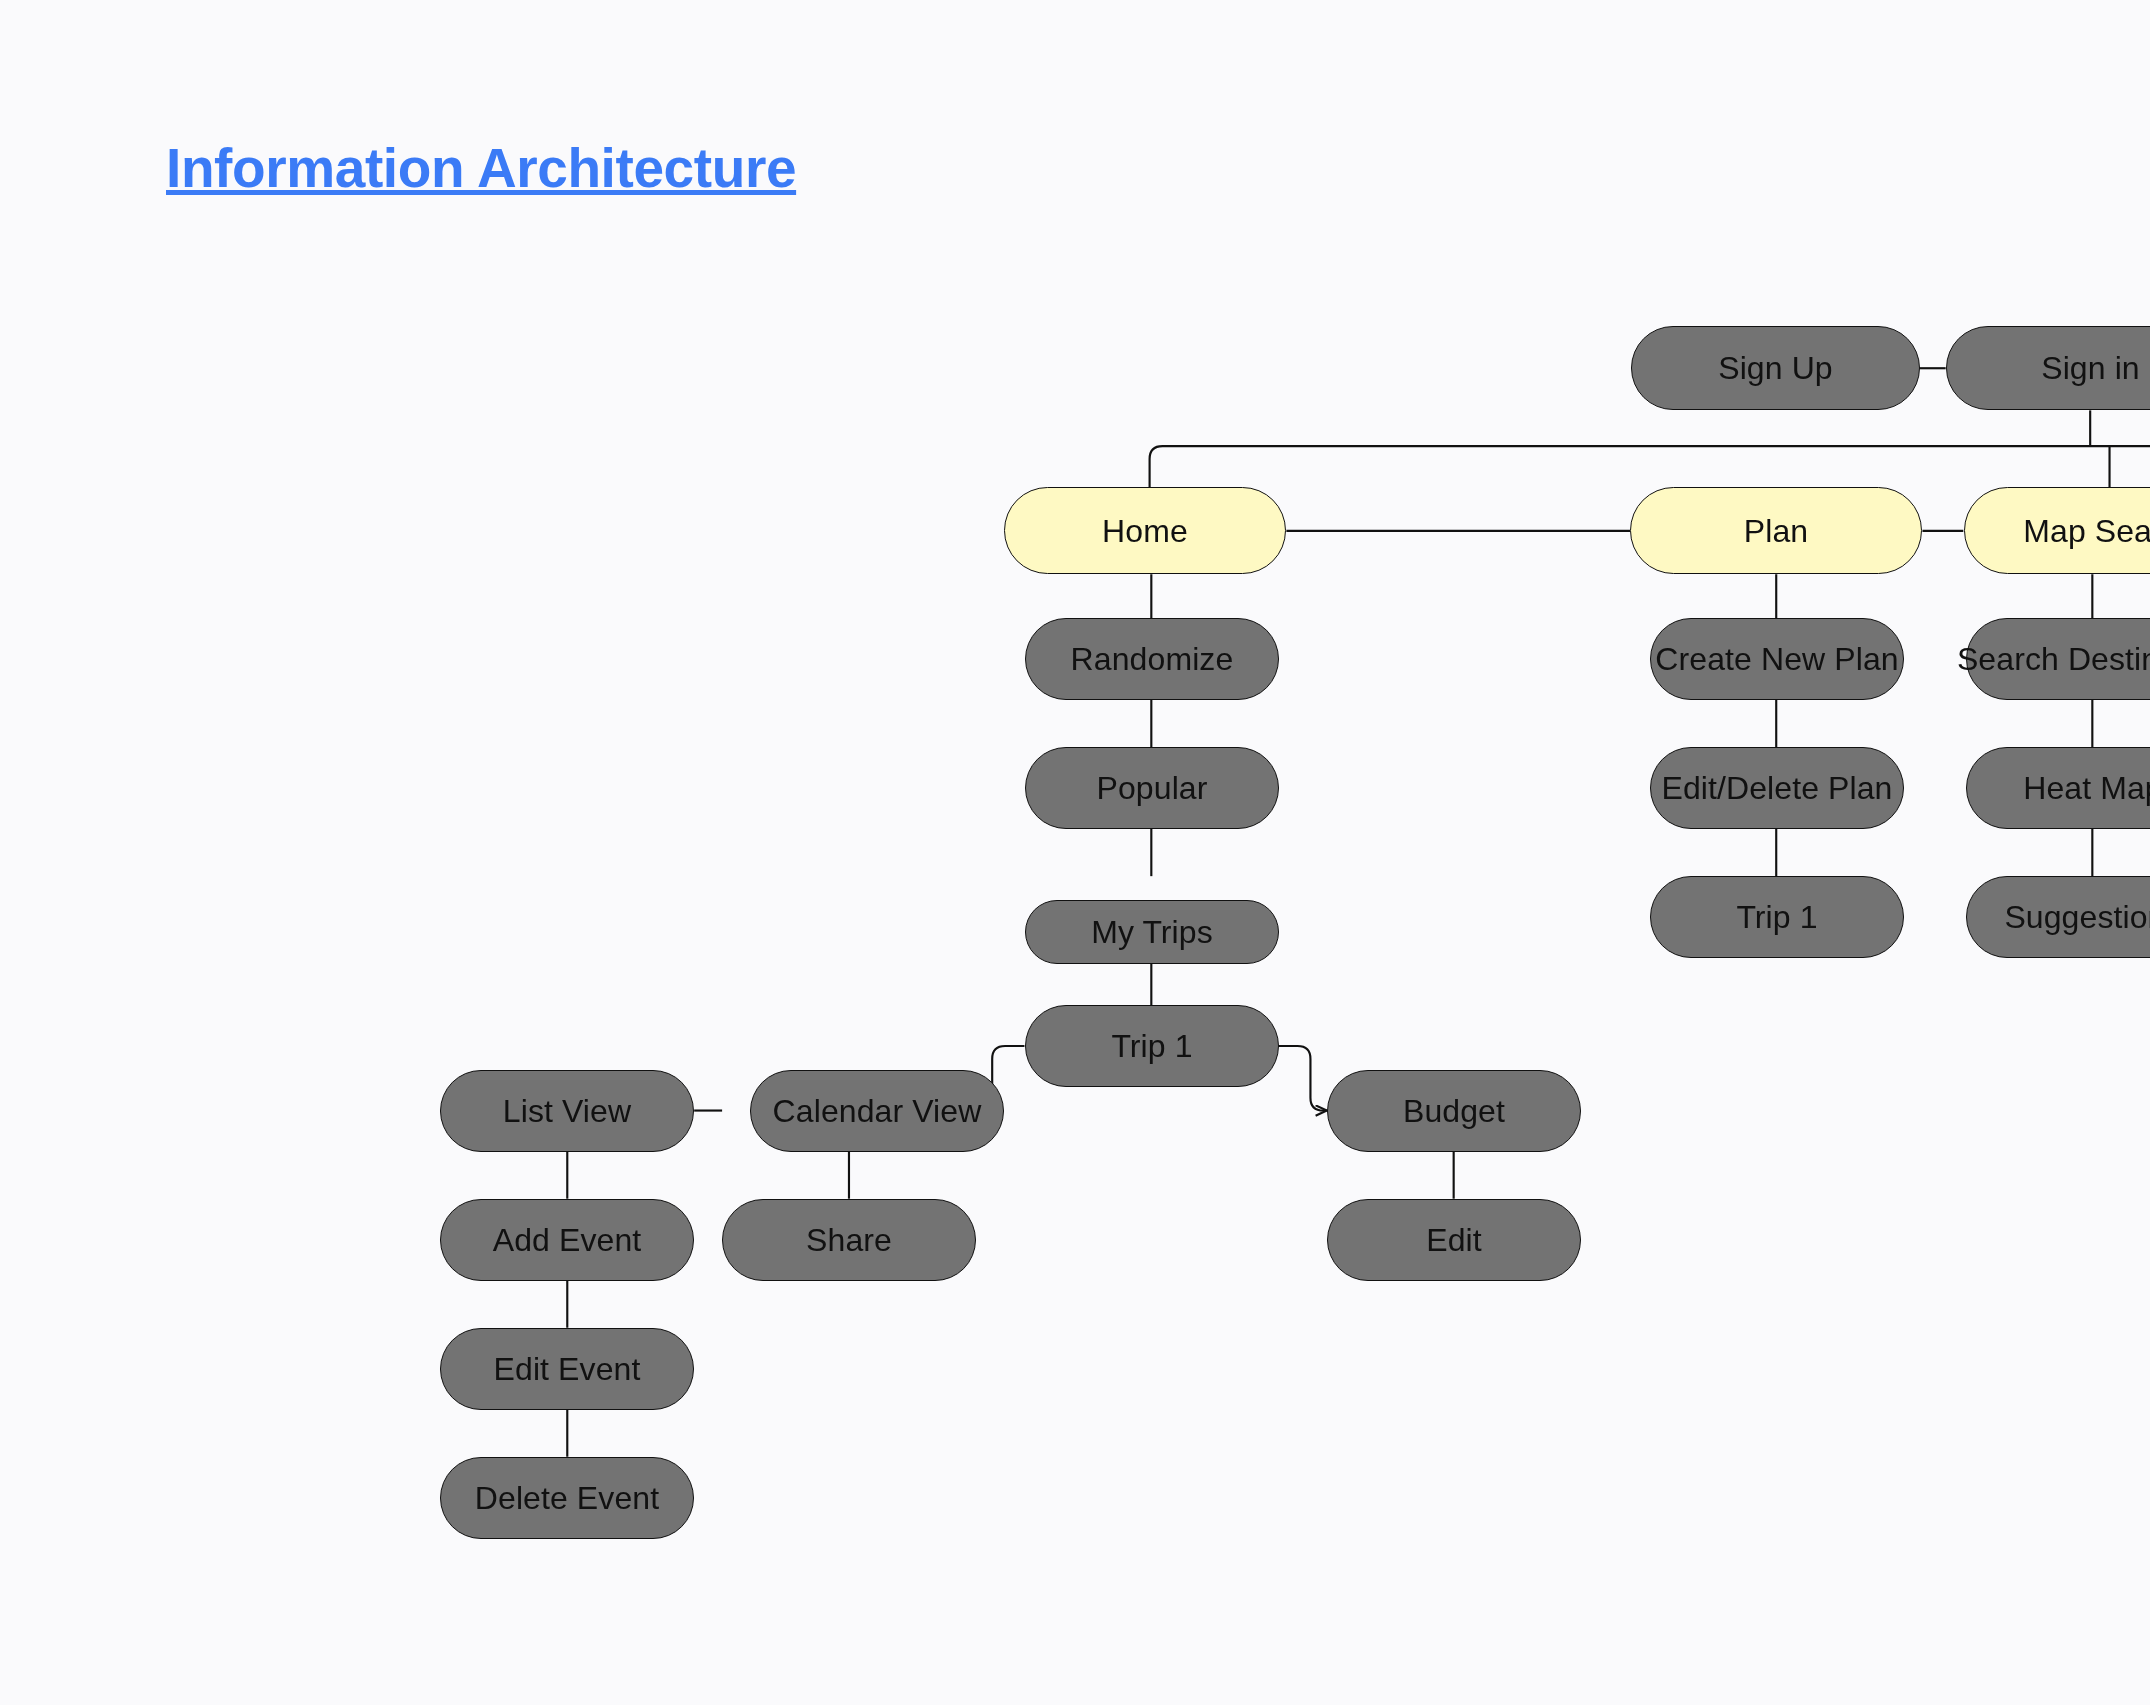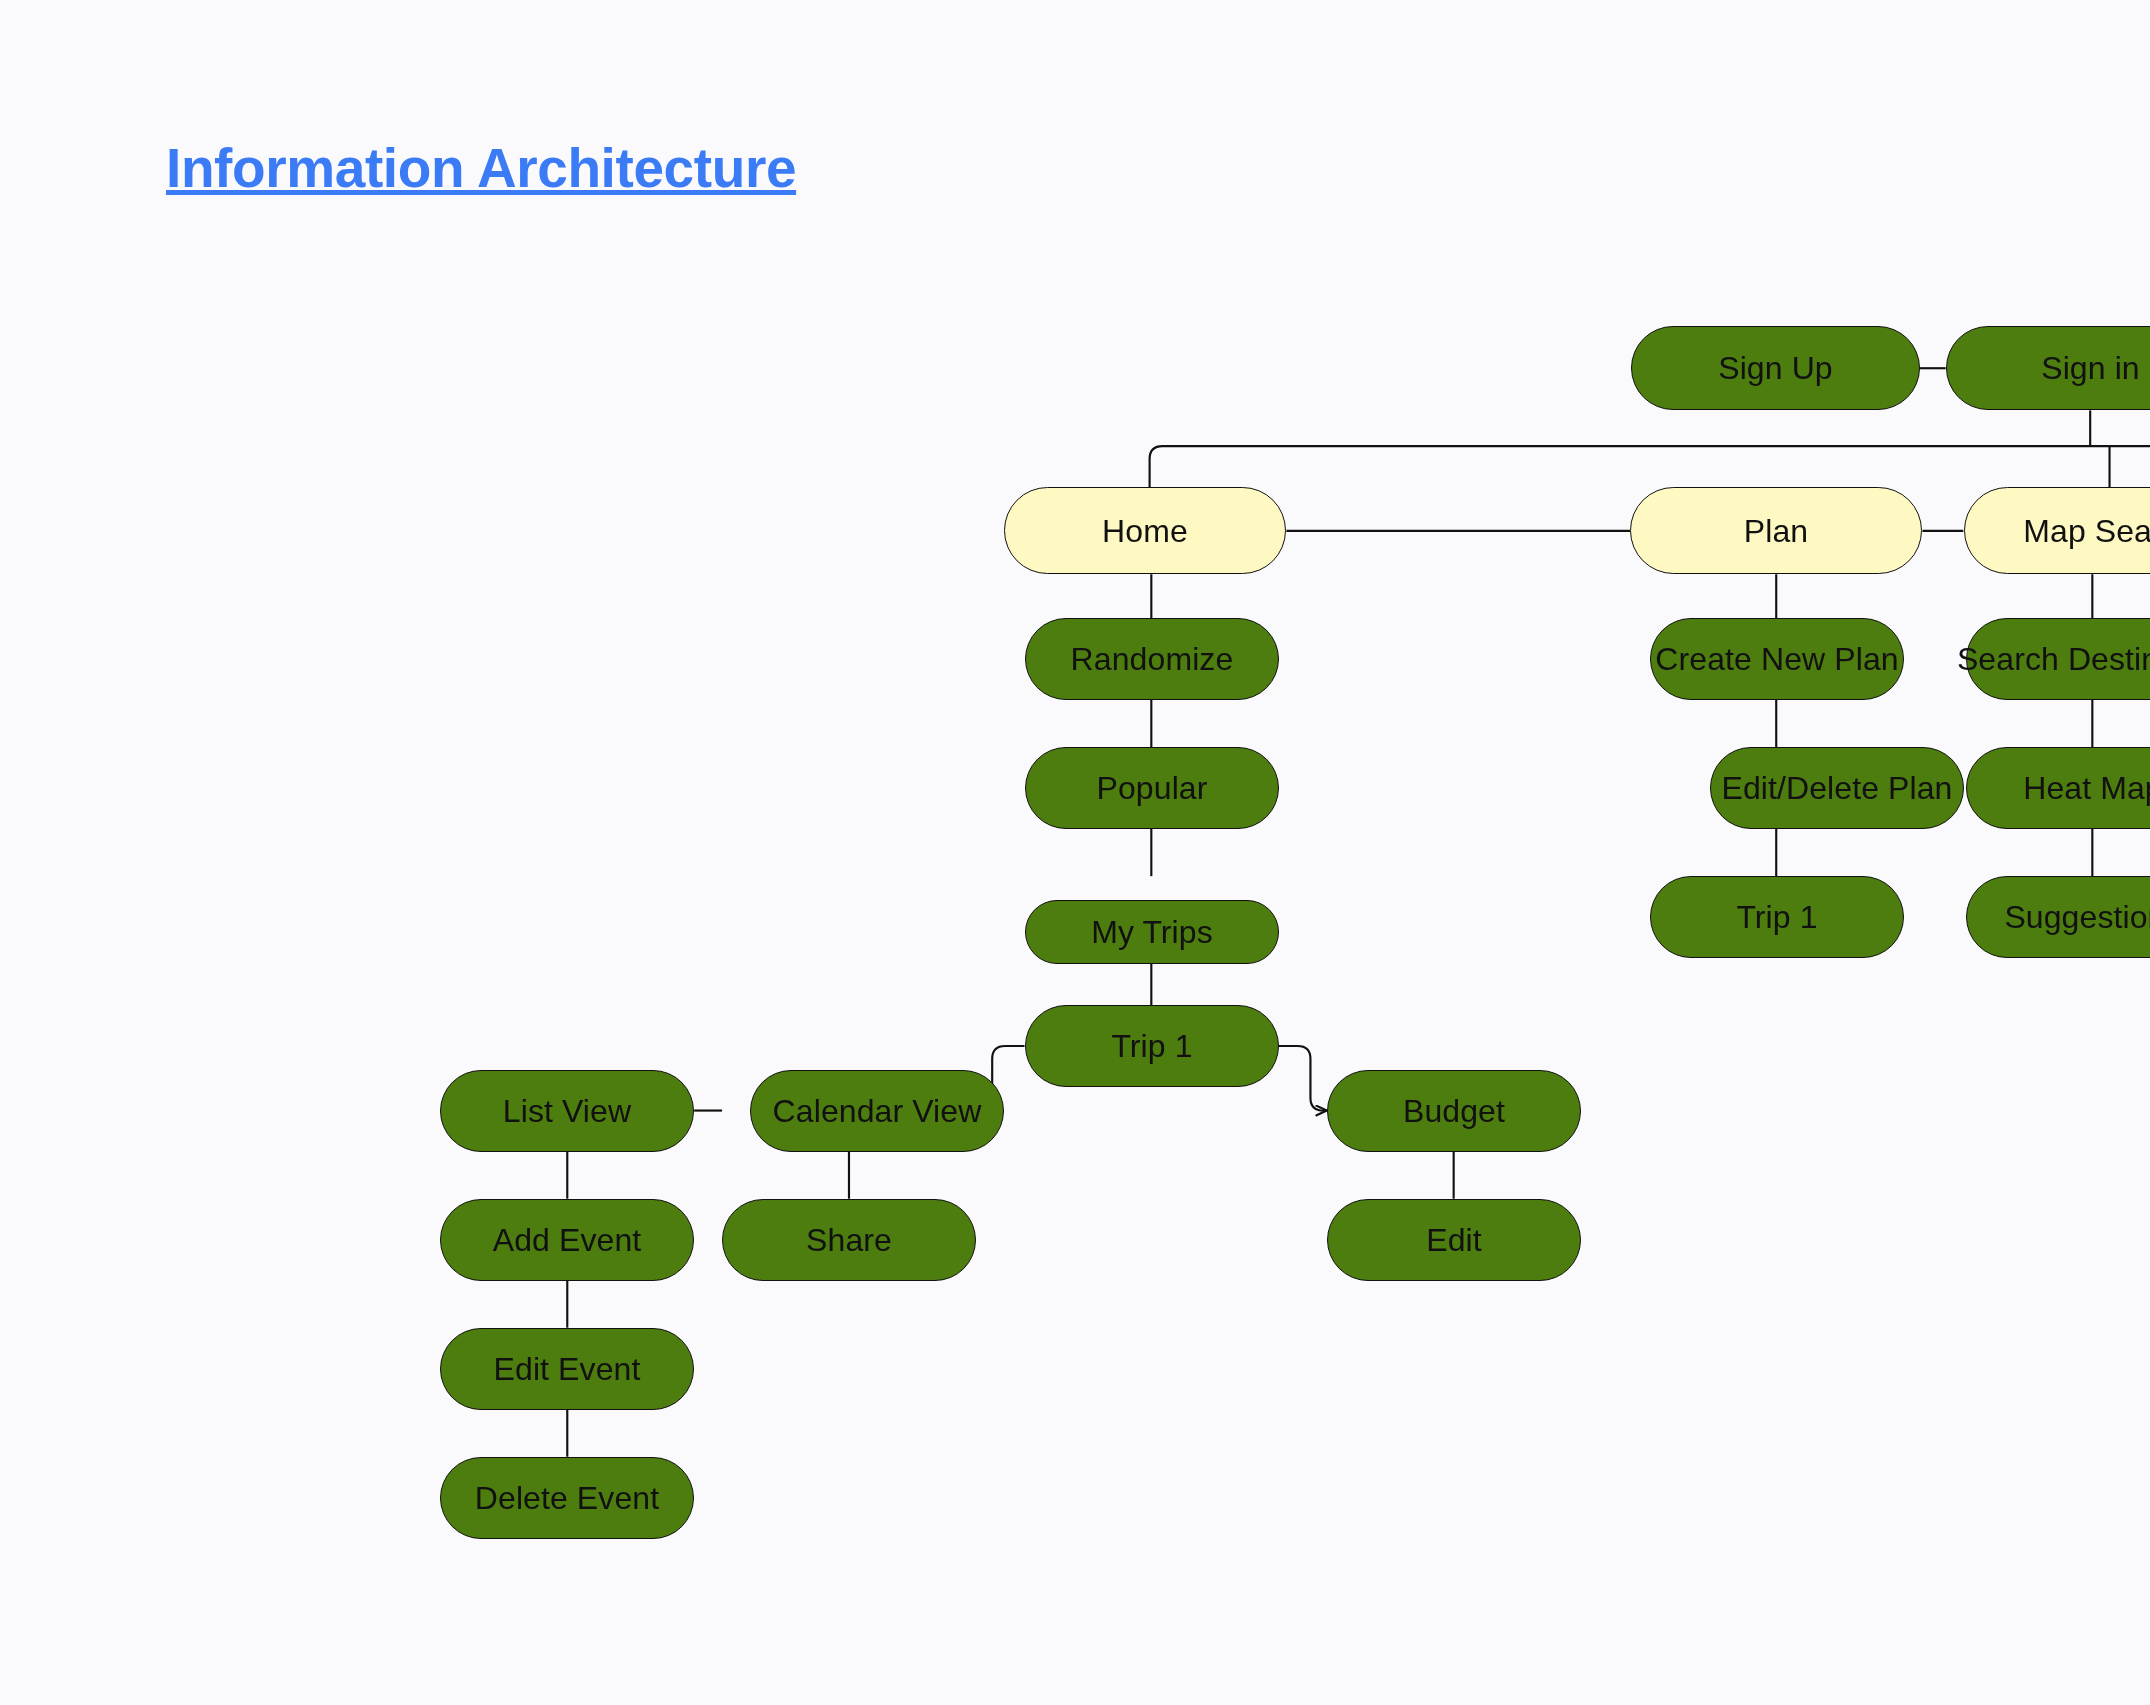--- a/index.html
+++ b/index.html
@@ -22,21 +22,21 @@
     white-space:nowrap;
     text-decoration:underline;
   }
   svg.wires{position:absolute;left:0;top:0;width:3303px;height:1705px;pointer-events:none;}
   .node{
     position:absolute;
     box-sizing:border-box;
     display:flex;align-items:center;justify-content:center;
     border:1.7px solid #111111;
     border-radius:430px;
-    background:#4d7c0f;
+    background:#737373;
     color:#111111;
     font-size:32px;
     font-weight:400;
     letter-spacing:0.1px;
     white-space:nowrap;
     line-height:1;
   }
   .node.accent{background:#fef9c3;}
   .node .lbl{pointer-events:none;}
 </style>
@@ -162,21 +162,21 @@
       </div>
       <div class="node" style="left: 1327px; top: 1070px; width: 254px; height: 82px;">
         <span class="lbl">Budget</span>
       </div>
       <div class="node" style="left: 1327px; top: 1199px; width: 254px; height: 82px;">
         <span class="lbl">Edit</span>
       </div>
       <div class="node" style="left: 1650px; top: 618px; width: 254px; height: 82px;">
         <span class="lbl">Create New Plan</span>
       </div>
-      <div class="node" style="left: 1710px; top: 747px; width: 254px; height: 82px; text-align: right;">
+      <div class="node" style="left: 1650px; top: 747px; width: 254px; height: 82px; text-align: right;">
         <span class="lbl">Edit/Delete Plan</span>
       </div>
       <div class="node" style="left: 1650px; top: 876px; width: 254px; height: 82px;">
         <span class="lbl">Trip 1</span>
       </div>
       <div class="node" style="left: 1966px; top: 618px; width: 254px; height: 82px;">
         <span class="lbl">Search Destination</span>
       </div>
       <div class="node" style="left: 1966px; top: 747px; width: 254px; height: 82px;">
         <span class="lbl">Heat Map</span>

